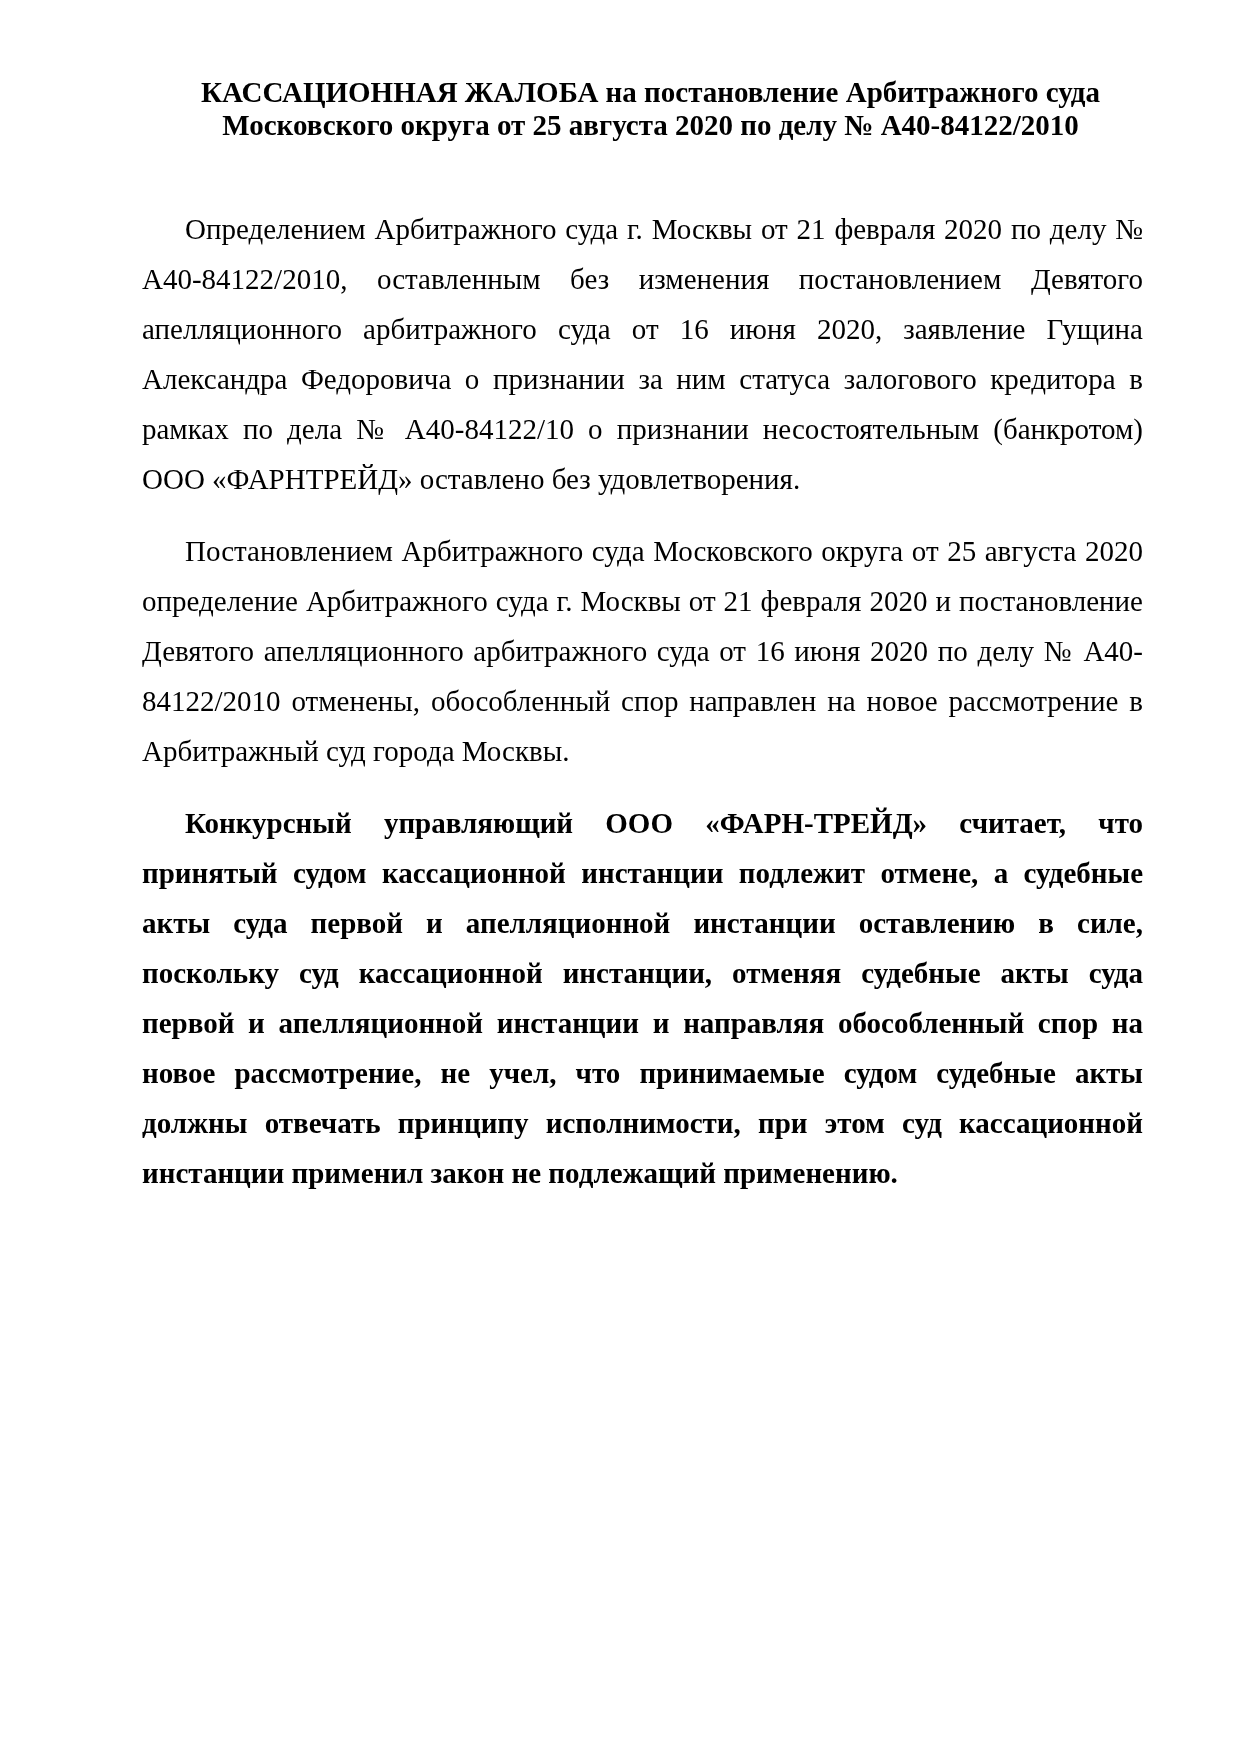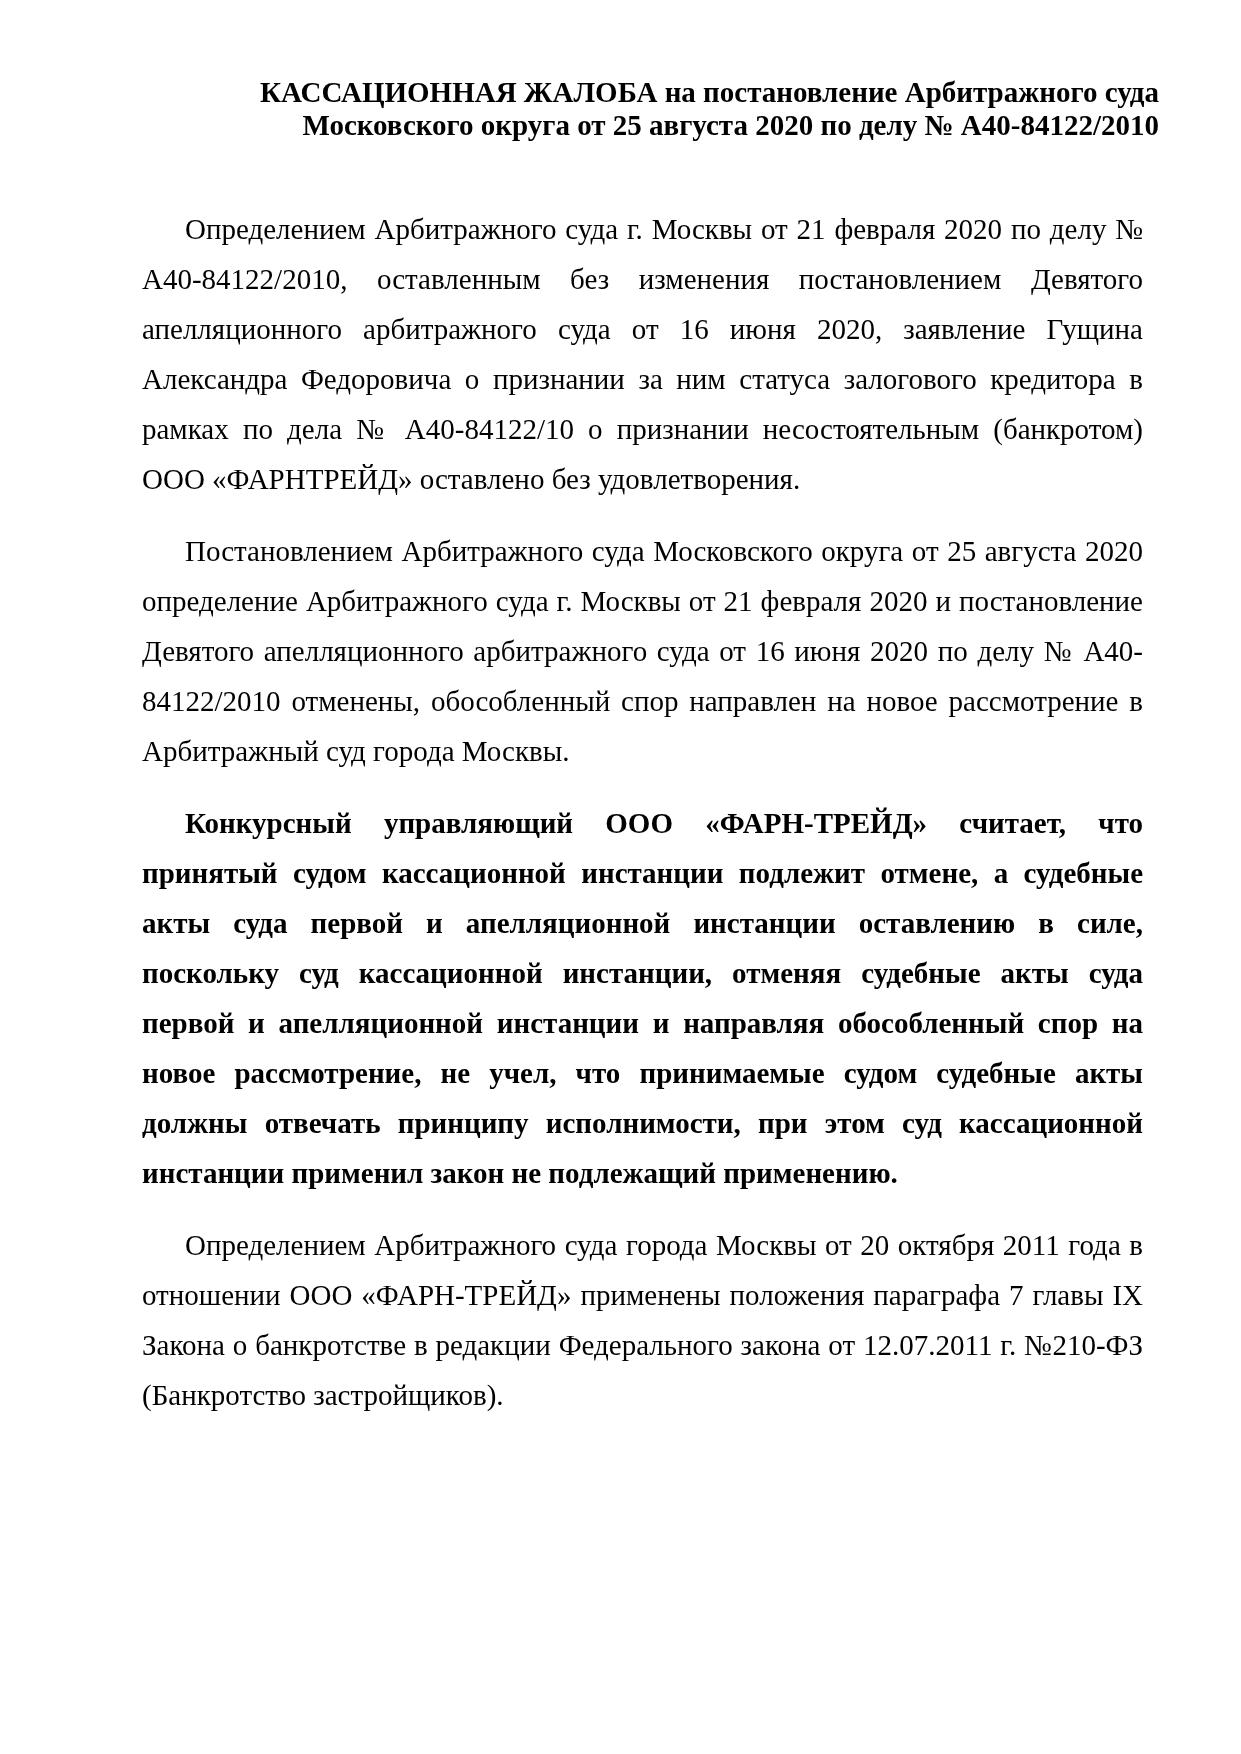--- a/index.html
+++ b/index.html
@@ -15,21 +15,21 @@
     box-sizing: border-box;
     padding: 76px 82px 40px 142px;
     font-family: "Liberation Serif", "DejaVu Serif", serif;
     color: #000000;
     overflow: hidden;
   }
   .doc-title {
     font-size: 29px;
     font-weight: bold;
     line-height: 33px;
-    text-align: right;
+    text-align: center;
     margin: 0 0 62px 0;
   }
   .para {
     font-size: 29px;
     line-height: 50px;
     text-align: justify;
     text-align-last: left;
     text-indent: 43px;
     margin: 0 16px 22px 0;
     word-spacing: normal;
@@ -44,14 +44,13 @@
 <div class="page">
   <h1 class="doc-title">КАССАЦИОННАЯ ЖАЛОБА на постановление Арбитражного суда Московского округа от 25 августа 2020 по делу № А40-84122/2010</h1>
 
   <p class="para">Определением Арбитражного суда г. Москвы от 21 февраля 2020 по делу № А40-84122/2010, оставленным без изменения постановлением Девятого апелляционного арбитражного суда от 16 июня 2020, заявление Гущина Александра Федоровича о признании за ним статуса залогового кредитора в рамках по дела № А40-84122/10 о признании несостоятельным (банкротом) ООО «ФАРНТРЕЙД» оставлено без удовлетворения.</p>
 
   <p class="para">Постановлением Арбитражного суда Московского округа от 25 августа 2020 определение Арбитражного суда г. Москвы от 21 февраля 2020 и постановление Девятого апелляционного арбитражного суда от 16 июня 2020 по делу № А40-84122/2010 отменены, обособленный спор направлен на новое рассмотрение в Арбитражный суд города Москвы.</p>
 
   <p class="para emphasis">Конкурсный управляющий ООО «ФАРН-ТРЕЙД» считает, что принятый судом кассационной инстанции подлежит отмене, а судебные акты суда первой и апелляционной инстанции оставлению в силе, поскольку суд кассационной инстанции, отменяя судебные акты суда первой и апелляционной инстанции и направляя обособленный спор на новое рассмотрение, не учел, что принимаемые судом судебные акты должны отвечать принципу исполнимости, при этом суд кассационной инстанции применил закон не подлежащий применению.</p>
 
 
-  <p class="para">Определением Арбитражного суда города Москвы от 20 октября 2011 года в отношении ООО «ФАРН-ТРЕЙД» применены положения параграфа 7 главы IX Закона о банкротстве в редакции Федерального закона от 12.07.2011 г. №210-ФЗ (Банкротство застройщиков).</p>
 </div>
 
 </body></html>

